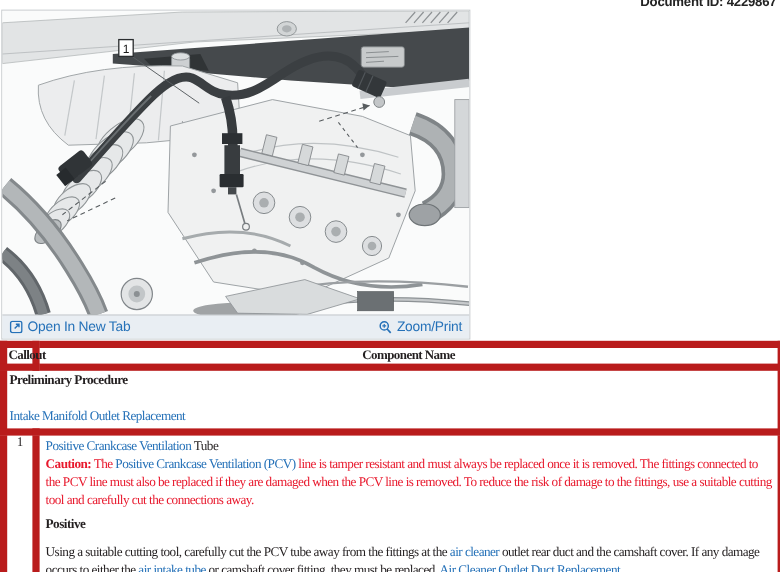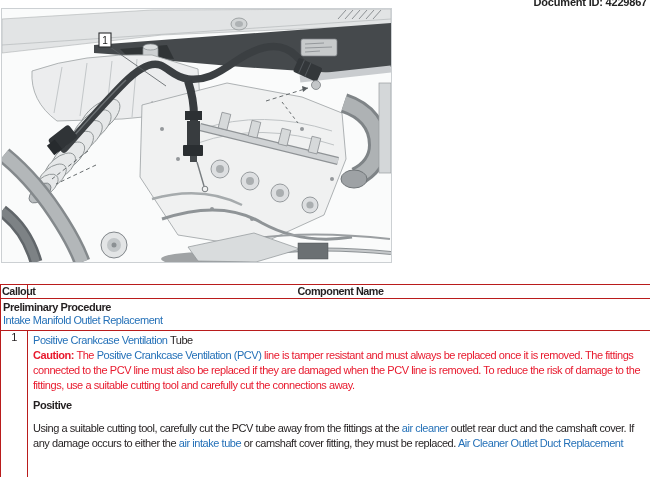--- a/index.html
+++ b/index.html
@@ -18,25 +18,25 @@
   .fig-toolbar { height:20px; background:#e9eef3; border-top:1px solid #ccd0d3;
     display:flex; justify-content:space-between; align-items:center; padding:0 6px;
     font-size:11.5px; letter-spacing:-0.2px; }
   .tb-link { display:flex; align-items:center; gap:4px; color:var(--link,#2571b8); cursor:pointer; }
   .tb-link svg { display:block; }
 
   
   table.callout-table { position:absolute; left:0; top:284px; width:654px;
     border-collapse:collapse; table-layout:fixed; font-size:11px; letter-spacing:-0.45px; }
   table.callout-table col.c1 { width:27px; }
-  table.callout-table th, table.callout-table td { border:1px solid #b91c1c; vertical-align:top; }
+  table.callout-table th, table.callout-table td { border:6px solid #b91c1c; vertical-align:top;font-family:Liberation Serif, serif; }
   th.h-callout { font-size:10.8px; font-weight:bold; text-align:left; padding:0 0 1px 1px; height:13px; }
   th.h-component { font-size:10.8px; font-weight:bold; text-align:center; padding:0 0 1px 0; }
   td.prelim-cell { padding:2px 2px 4px 2px; }
-  .prelim-title { font-weight:bold; margin-bottom:1px; }
+  .prelim-title { font-weight:bold; margin-bottom:18px; }
   .prelim-link { color:var(--link,#2571b8); cursor:pointer; }
   td.callout-cell { text-align:center; vertical-align:middle; font-size:11px; }
   td.content-cell { padding:2px 4px 26px 5px; line-height:15px; }
   .para { margin:0; }
   .proc-head { font-weight:bold; margin-top:5px; }
   .proc-para { margin-top:8px; }
   .seg-plain { color:#231f20; }
   .seg-link { color:var(--link,#2571b8); cursor:pointer; }
   .seg-caution { color:var(--caution,#e8192d); }
   .seg-caution-bold { color:var(--caution,#e8192d); font-weight:bold; }
@@ -197,20 +197,37 @@
       <path d="M280,93 L296,114" stroke-dasharray="3,3"></path>
       <path d="M306,79 L300,77 L301,83 Z" fill="#575c5f" stroke="none"></path>
     </g>
 
     <g>
       <rect x="97" y="24" width="12" height="14" fill="#ffffff" stroke="#2a2d2f" stroke-width="1.1"></rect>
       <text x="103" y="35" text-anchor="middle" font-size="10" fill="#1a1a1a">1</text>
     </g>
   </svg>
 
+  <div class="fig-toolbar">
+    <div class="tb-link">
+      <svg width="11" height="11" viewBox="0 0 11 11">
+        <rect x="0.8" y="0.8" width="9.4" height="9.4" rx="1.5" fill="none" stroke="#2571b8" stroke-width="1.2"></rect>
+        <path d="M4.2,6.8 L7.6,3.4 M5.2,3.2 L7.8,3.2 L7.8,5.8" fill="none" stroke="#2571b8" stroke-width="1.2"></path>
+      </svg>
+      <span>Open In New Tab</span>
+    </div>
+    <div class="tb-link">
+      <svg width="12" height="12" viewBox="0 0 12 12">
+        <circle cx="5.2" cy="4.6" r="3.4" fill="none" stroke="#2571b8" stroke-width="1.2"></circle>
+        <path d="M3.6,4.6 L6.8,4.6 M5.2,3 L5.2,6.2" stroke="#2571b8" stroke-width="1"></path>
+        <path d="M7.6,7.2 L10.6,10.4" stroke="#2571b8" stroke-width="1.4"></path>
+      </svg>
+      <span>Zoom/Print</span>
+    </div>
+  </div>
 </div>
 
 <table class="callout-table">
   <colgroup>
       <col class="c1">
       <col>
     </colgroup>
   <tbody>
       <tr>
     <th class="h-callout">Callout</th>

